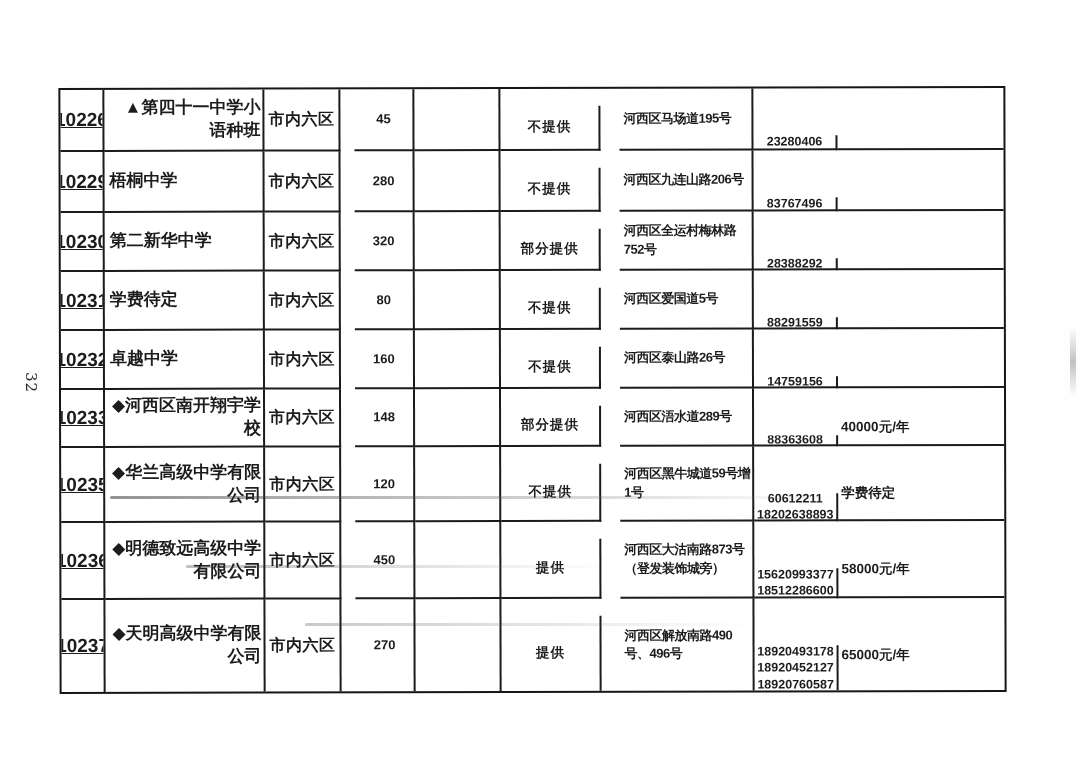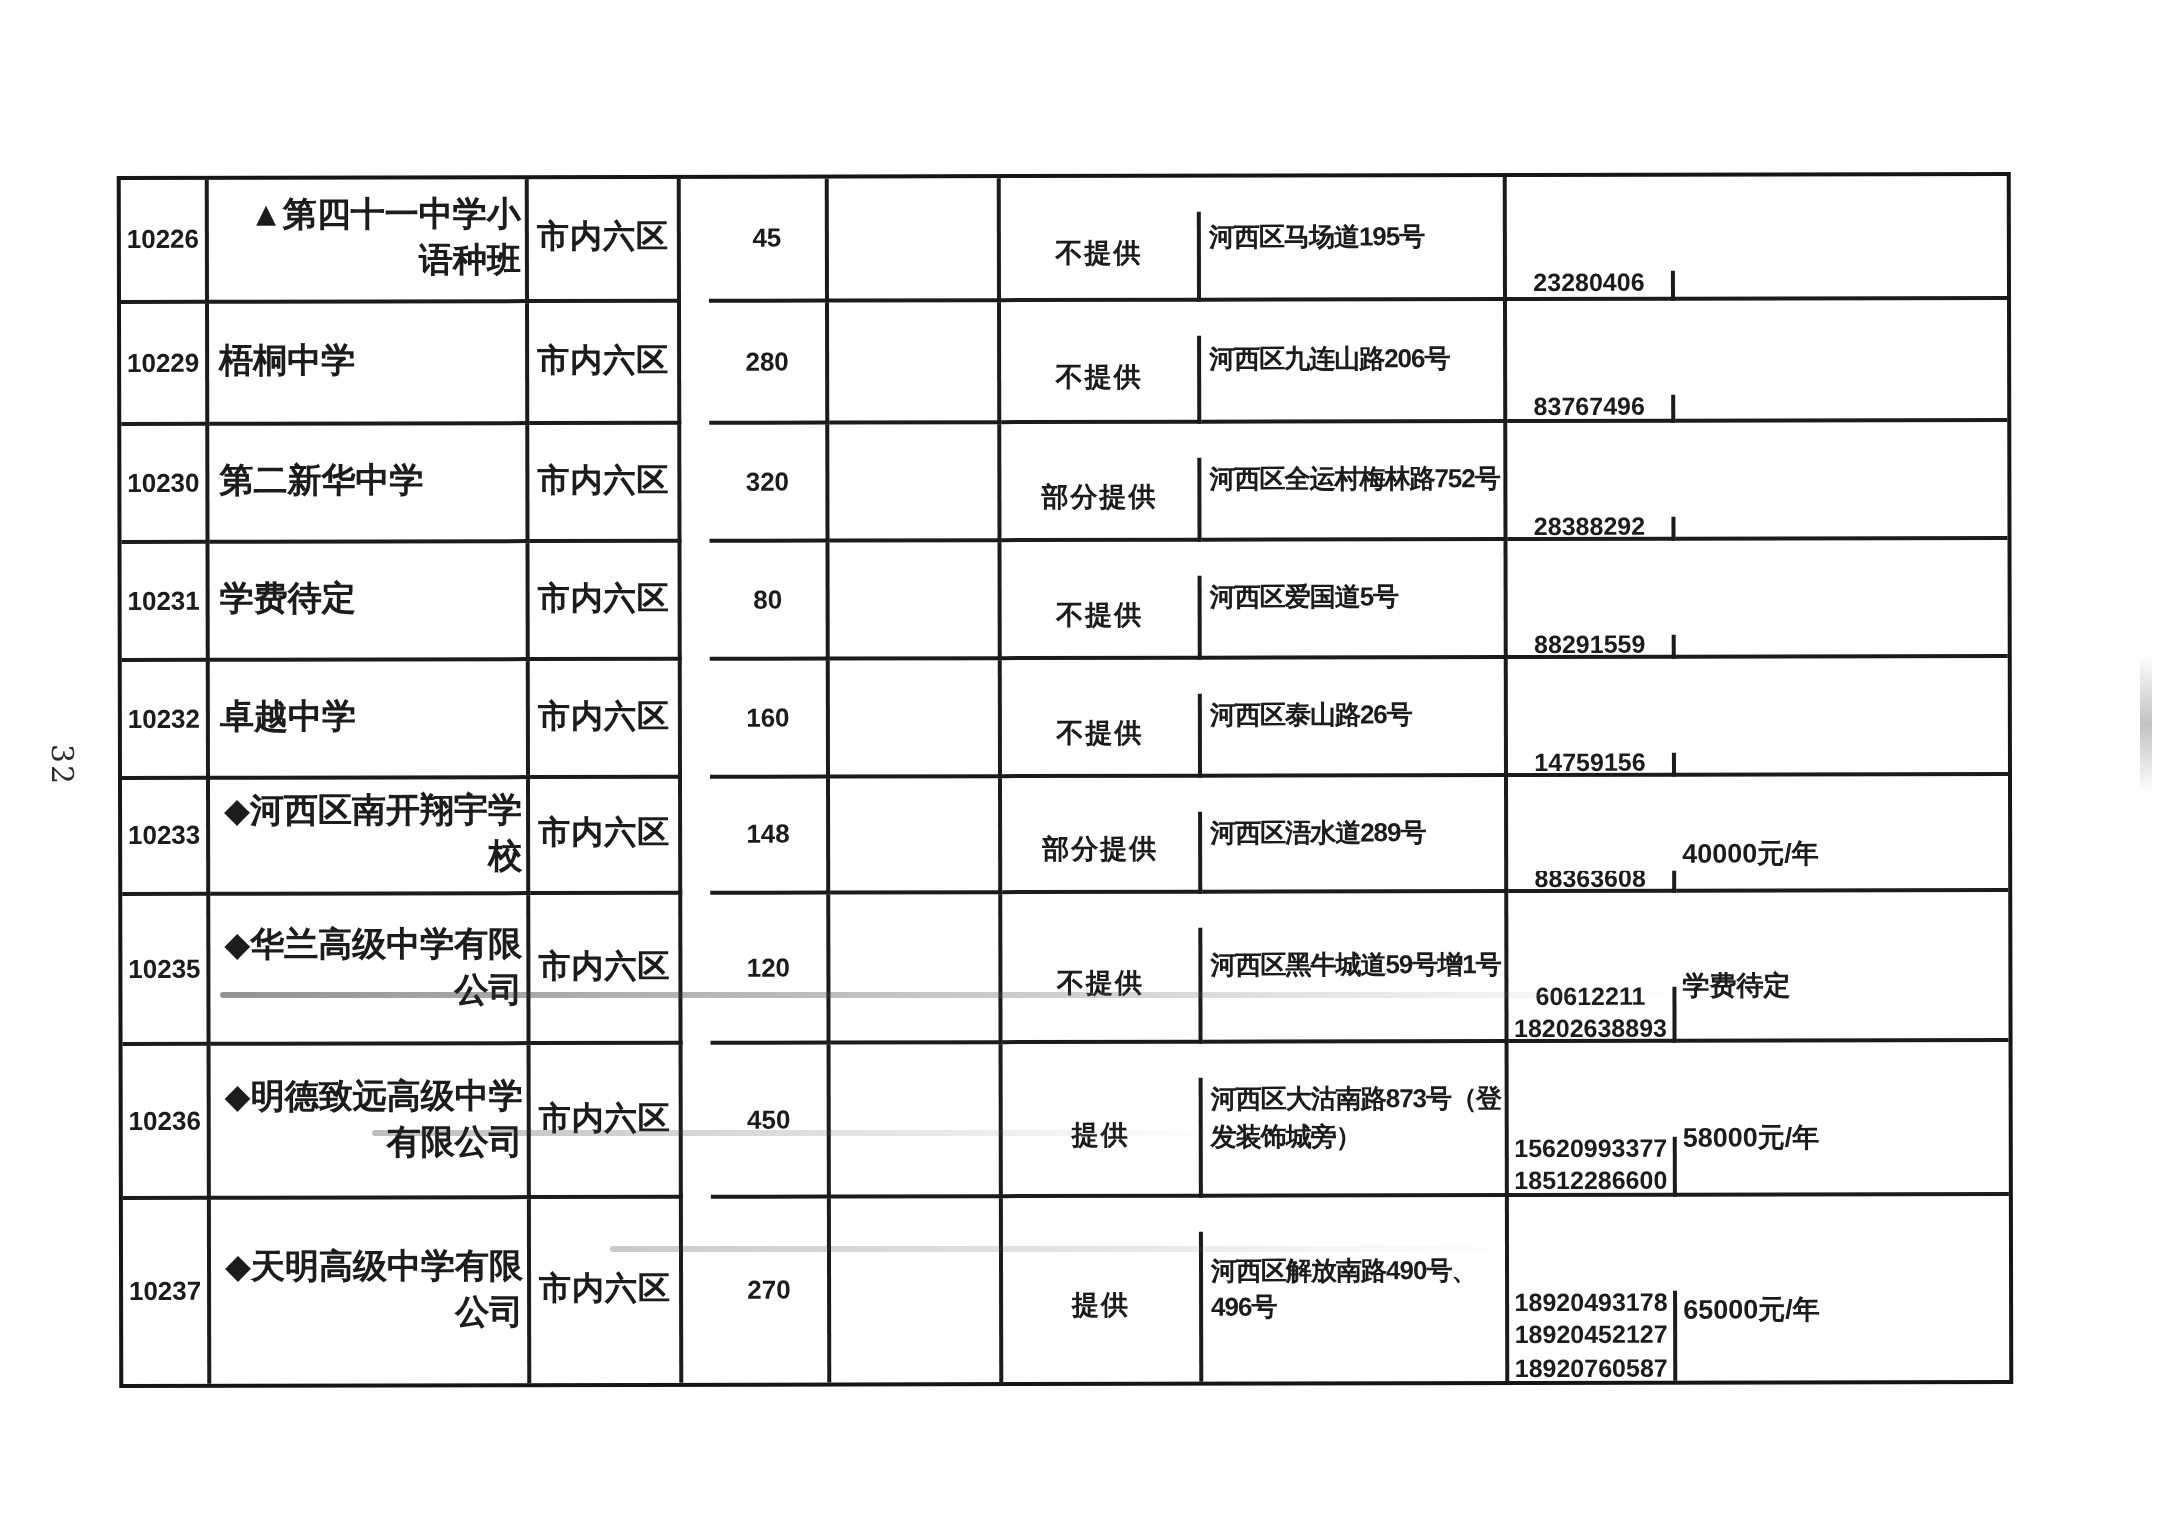--- a/index.html
+++ b/index.html
@@ -26,26 +26,26 @@
   .trow{display:contents;}
   .cell{
     box-sizing:border-box;
     border-right:2px solid #1b1b1b;border-bottom:2px solid #1b1b1b;
     display:flex;align-items:center;justify-content:center;
     font-weight:700;color:#1c1c1c;font-size:13px;line-height:1.35;
     text-align:center;overflow:hidden;
   }
   .trow .cell:last-child{border-right:none;margin-top:22px;}
   .trow:last-child .cell{border-bottom:none;}
-  .c-code{font-size:13px;letter-spacing:0;}
+  .c-code{font-size:19px;letter-spacing:0;text-decoration:underline;}
   .c-name{justify-content:flex-start;text-align:right;padding:2px 2px 2px 5px;font-size:17px;}
   .c-district{font-size:16px;letter-spacing:0.5px;}
   .c-plan{font-size:13px;margin-left:14px;}
   .c-provide{font-size:13.5px;letter-spacing:1px;margin-top:17px;}
-  .c-address{justify-content:flex-start;text-align:left;padding:2px 0 2px 4px;font-size:13px;letter-spacing:-0.5px;line-height:1.4;}
+  .c-address{justify-content:flex-start;text-align:left;padding:2px 0 2px 4px;font-size:13px;letter-spacing:-0.5px;line-height:1.4;margin-left:19px;}
   .c-phones{white-space:pre-line;font-size:12.5px;line-height:1.3;margin-top:47px;}
   .c-fee{justify-content:flex-start;text-align:left;padding-left:3px;font-size:13.5px;}
   
   .streak{
     position:absolute;height:3px;border-radius:2px;
     background:linear-gradient(90deg, rgba(40,40,40,.5), rgba(90,90,90,.3) 55%, rgba(140,140,140,.12) 85%, rgba(160,160,160,0));
   }
   .s1{left:110px;top:496px;width:738px;}
   .s2{left:186px;top:565px;width:428px;opacity:.6;}
   .s3{left:305px;top:623px;width:455px;opacity:.5;}

